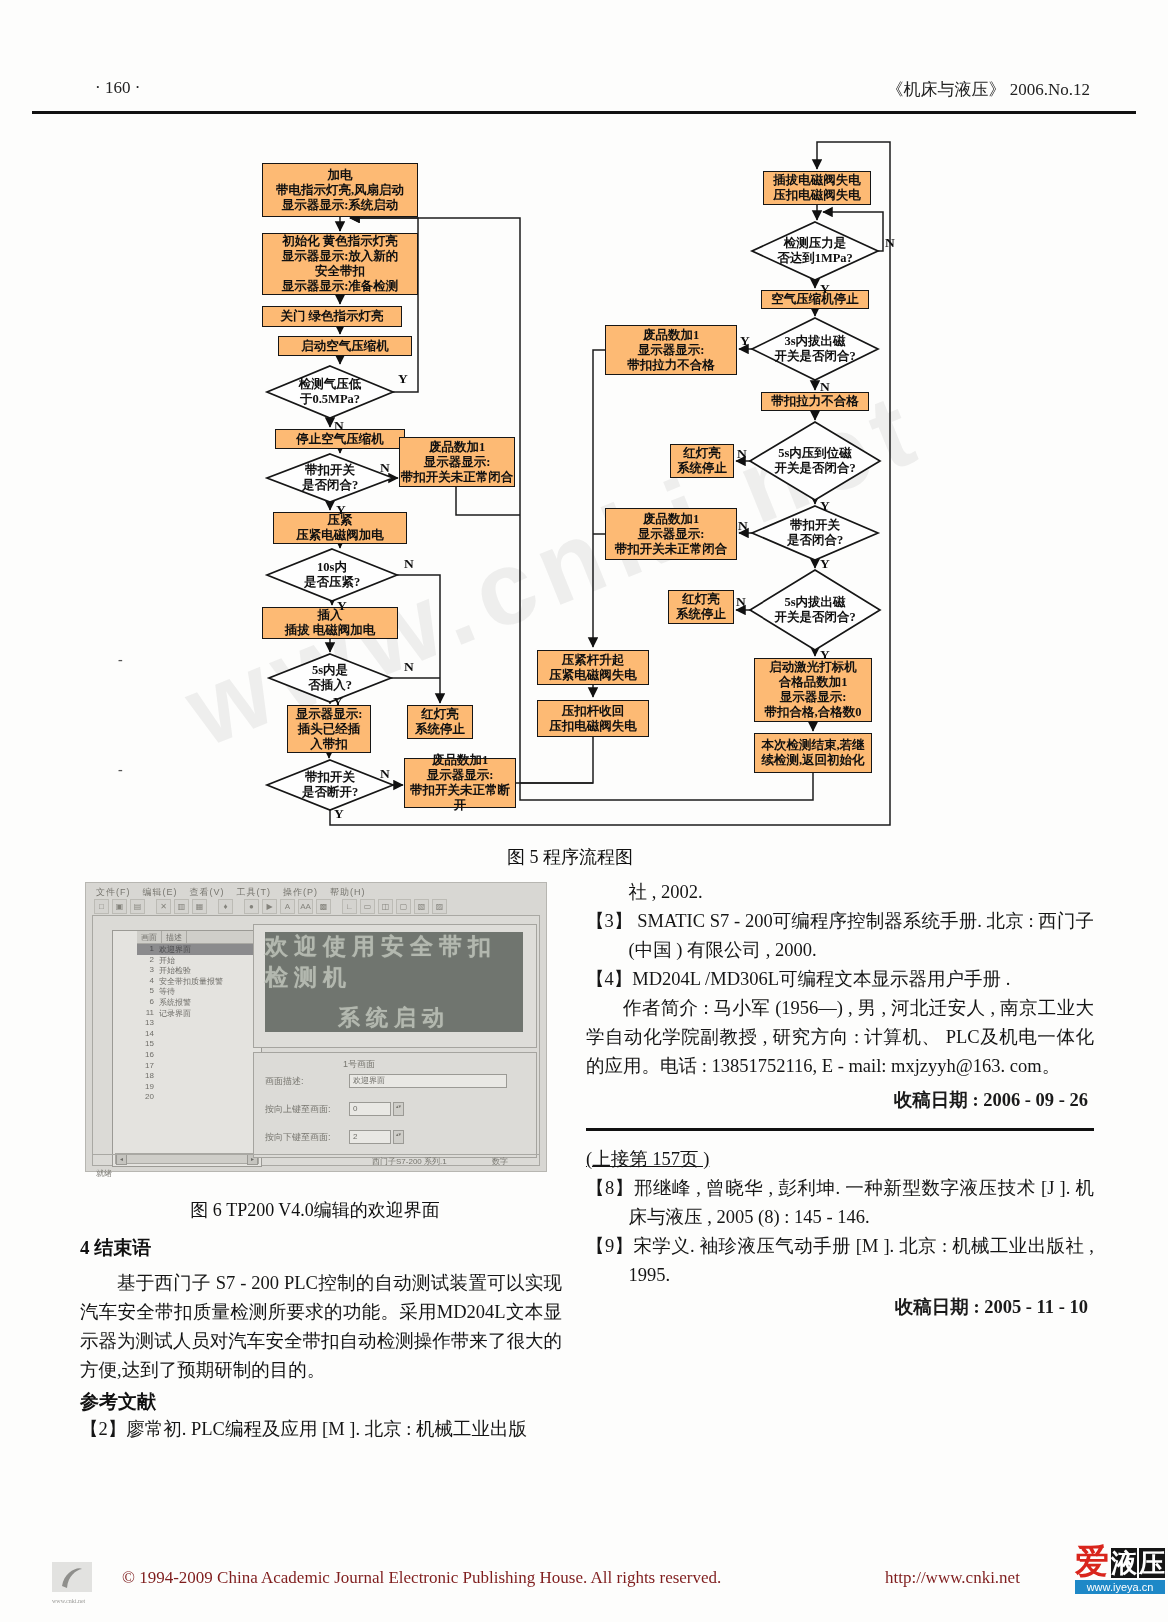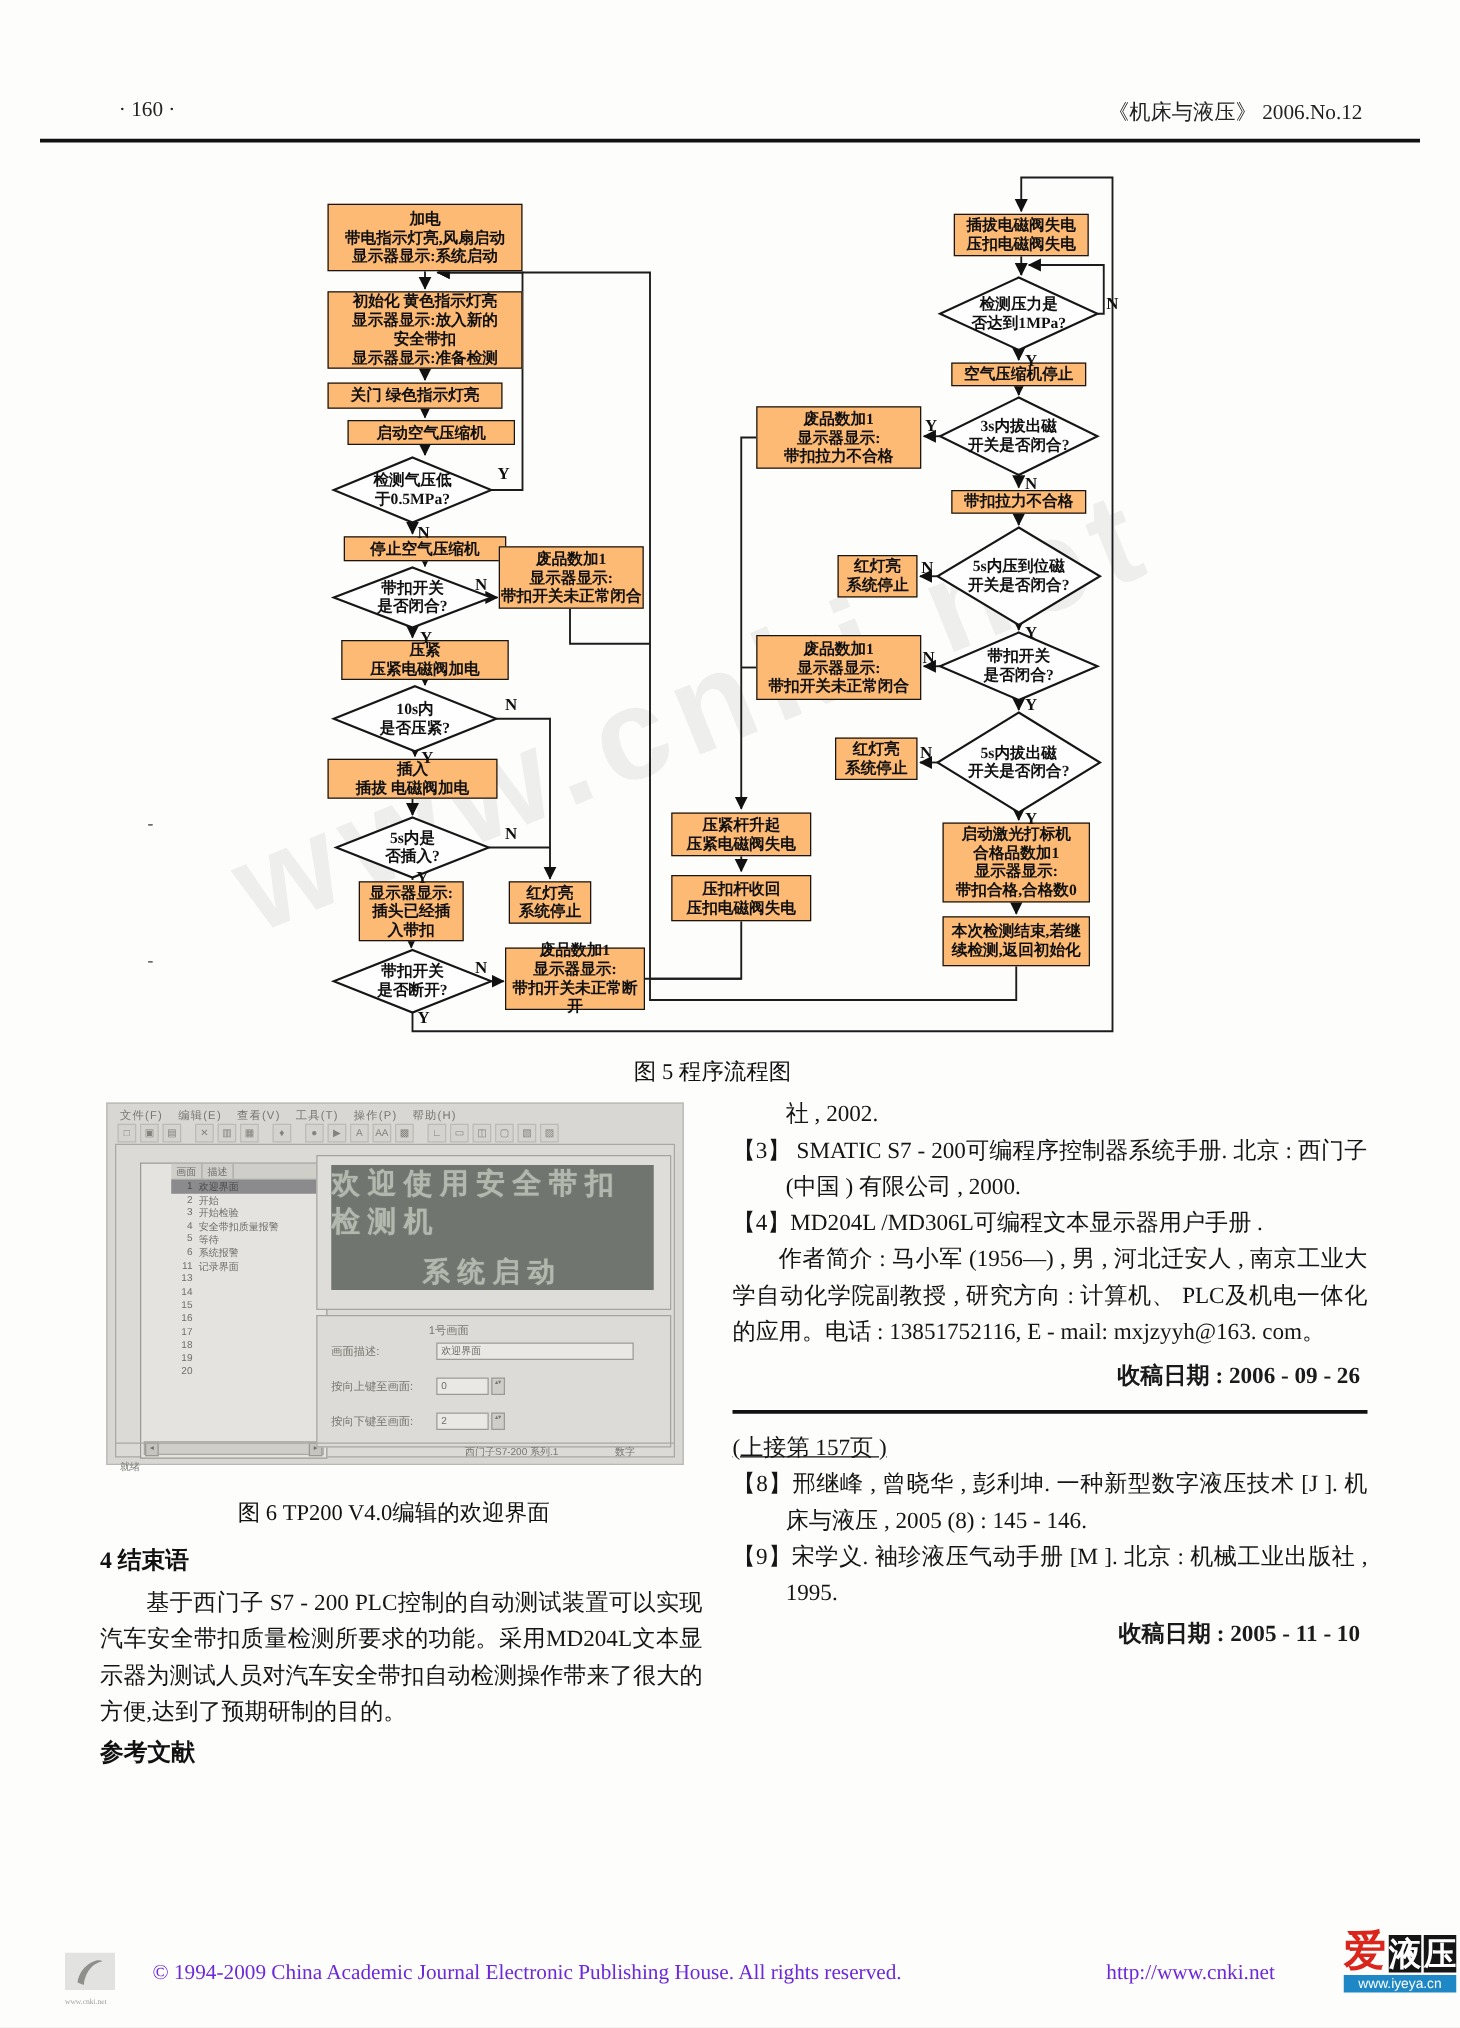--- a/index.html
+++ b/index.html
@@ -53,21 +53,21 @@
         font-size:5px;line-height:6px;text-align:center;color:#77766f;}
   .sbar{position:absolute;left:6px;right:6px;bottom:4px;height:12px;border-top:1px solid #a9a8a3;font-size:8px;color:#77766f;}
   
   .bodytxt{font-size:18.5px;line-height:29px;text-align:justify;color:#151515;}
   .ref{padding-left:2.3em;text-indent:-2.3em;}
   .bio{text-indent:2em;}
   .sechead{font-size:19px;font-weight:700;color:#111;}
   .date{font-weight:700;text-align:right;padding-right:6px;font-size:18.5px;}
   .divider{height:3px;background:#111;}
   
-  .foot{font-size:17px;color:#6d28d9;}
+  .foot{font-size:17px;color:#7f1d1d;}
   .iyeya{font-family:"Liberation Sans",sans-serif;}
   .iyeya .row1{display:flex;align-items:flex-end;}
   .iyeya .ai{color:#d9251c;font-size:34px;font-weight:700;line-height:34px;}
   .iyeya .blk{background:#151515;color:#fff;font-size:26px;font-weight:700;width:30px;height:30px;
               line-height:30px;text-align:center;margin-left:2px;}
   .iyeya .url{background:#1e88c7;color:#fff;font-size:11px;text-align:center;margin-top:2px;padding:1px 2px;}
 </style>
 </head>
 <body>
 
@@ -361,20 +361,21 @@
       <span style="position:absolute;left:400px;top:1px;">数字</span>
     </div>
   </div>
 
   <div class="abs fig-caption" style="left:85px;top:1198px;width:460px;">图 6  TP200 V4.0编辑的欢迎界面</div>
 
   <div class="abs" style="left:80px;top:1235px;width:482px;">
     <div class="sechead">4  结束语</div>
     <div class="bodytxt bio" style="margin-top:8px;">基于西门子 S7 - 200 PLC控制的自动测试装置可以实现汽车安全带扣质量检测所要求的功能。采用MD204L文本显示器为测试人员对汽车安全带扣自动检测操作带来了很大的方便,达到了预期研制的目的。</div>
     <div class="sechead" style="margin-top:4px;">参考文献</div>
+    <div class="bodytxt ref">【2】廖常初.  PLC编程及应用  [M ].  北京 : 机械工业出版</div>
   </div>
 
   <div class="abs" style="left:586px;top:878px;width:508px;">
     <div class="bodytxt" style="padding-left:2.3em;">社 , 2002.</div>
     <div class="bodytxt ref">【3】 SMATIC S7 - 200可编程序控制器系统手册.  北京 : 西门子  (中国 ) 有限公司 , 2000.</div>
     <div class="bodytxt ref">【4】MD204L /MD306L可编程文本显示器用户手册 .</div>
     <div class="bodytxt bio">作者简介 : 马小军  (1956—) , 男 , 河北迁安人 , 南京工业大学自动化学院副教授 , 研究方向 :  计算机、 PLC及机电一体化的应用。电话 :  13851752116, E - mail: mxjzyyh@163. com。</div>
     <div class="date" style="margin-top:6px;">收稿日期 :  2006 - 09 - 26</div>
     <div class="divider" style="margin-top:16px;"></div>
     <div class="bodytxt" style="margin-top:14px;text-decoration:underline;">(上接第 157页 )</div>

